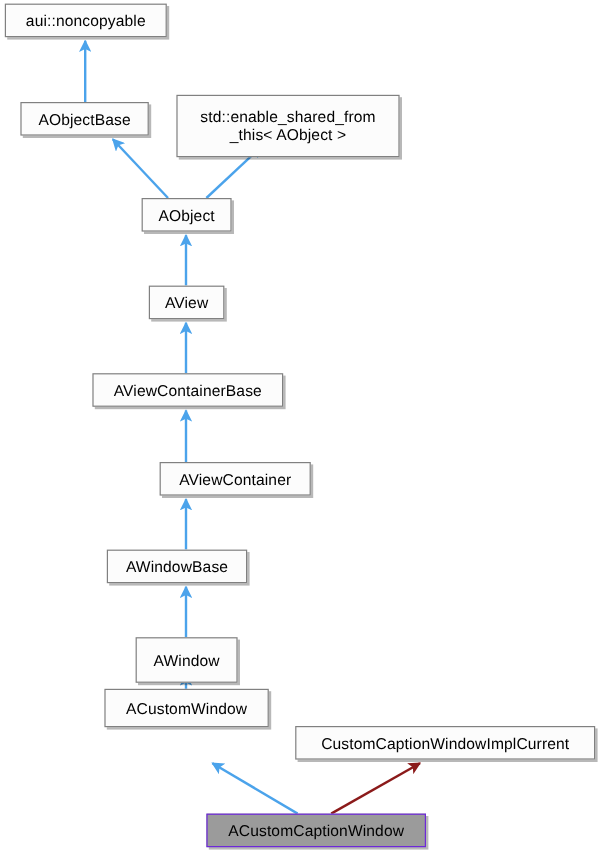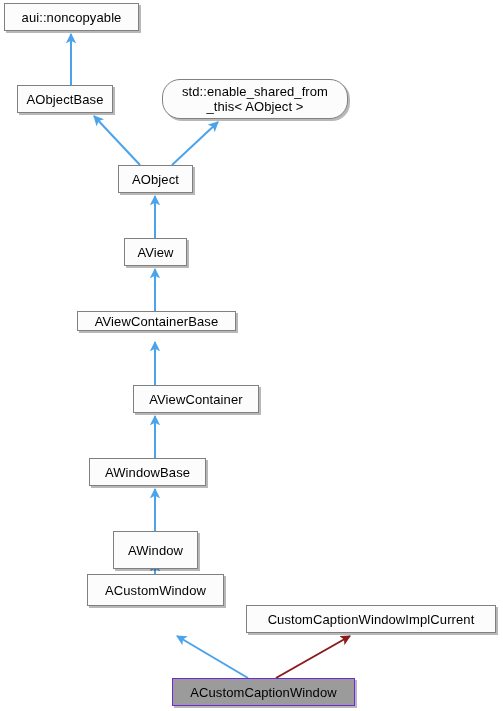--- a/index.html
+++ b/index.html
@@ -71,26 +71,26 @@
       <line x1="155" y1="311" x2="155" y2="269" stroke="#4ba3eb" stroke-width="2" marker-end="url(#arrow-inherit)"></line>
       <line x1="155" y1="385" x2="155" y2="342" stroke="#4ba3eb" stroke-width="2" marker-end="url(#arrow-inherit)"></line>
       <line x1="155" y1="458" x2="155" y2="416" stroke="#4ba3eb" stroke-width="2" marker-end="url(#arrow-inherit)"></line>
       <line x1="155" y1="531" x2="155" y2="489" stroke="#4ba3eb" stroke-width="2" marker-end="url(#arrow-inherit)"></line>
       <line x1="155" y1="605" x2="155" y2="562" stroke="#4ba3eb" stroke-width="2" marker-end="url(#arrow-inherit)"></line>
       <line x1="248" y1="678" x2="177" y2="636" stroke="#4ba3eb" stroke-width="2" marker-end="url(#arrow-inherit)"></line>
       <line x1="276" y1="678" x2="350" y2="636" stroke="#8b1a1a" stroke-width="2" marker-end="url(#arrow-usage)"></line>
     </svg>
   <div id="nodes">
       <div class="node" style="left: 4px; top: 3px; width: 135px; height: 28px;"><span class="node-label">aui::noncopyable</span></div>
-      <div class="node" style="left: 17px; top: 85px; width: 96px; height: 28px;"><span class="node-label">AObjectBase</span></div>
-      <div class="node" style="left: 162px; top: 79px; width: 186px; height: 40px; border-radius: 18px;"><span class="node-label">std::enable_shared_from
+      <div class="node" style="left: 17px; top: 85px; width: 107px; height: 28px;"><span class="node-label">AObjectBase</span></div>
+      <div class="node" style="left: 147px; top: 79px; width: 186px; height: 52px;"><span class="node-label">std::enable_shared_from
 _this&lt; AObject &gt;</span></div>
       <div class="node" style="left: 118px; top: 165px; width: 75px; height: 28px;"><span class="node-label">AObject</span></div>
       <div class="node" style="left: 124px; top: 238px; width: 63px; height: 28px;"><span class="node-label">AView</span></div>
-      <div class="node" style="left: 77px; top: 311px; width: 159px; height: 20px;"><span class="node-label">AViewContainerBase</span></div>
+      <div class="node" style="left: 77px; top: 311px; width: 159px; height: 28px;"><span class="node-label">AViewContainerBase</span></div>
       <div class="node" style="left: 93px; top: 385px; width: 126px; height: 28px; margin-left: 40px;"><span class="node-label">AViewContainer</span></div>
       <div class="node" style="left: 89px; top: 458px; width: 117px; height: 28px;"><span class="node-label">AWindowBase</span></div>
       <div class="node" style="left: 113px; top: 531px; width: 85px; height: 38px; justify-content: flex-end;"><span class="node-label">AWindow</span></div>
       <div class="node" style="left: 87px; top: 574px; width: 137px; height: 32px; justify-content: flex-end;"><span class="node-label">ACustomWindow</span></div>
       <div class="node" style="left: 246px; top: 605px; width: 250px; height: 28px;"><span class="node-label">CustomCaptionWindowImplCurrent</span></div>
       <div class="node highlight" style="left: 172px; top: 678px; width: 183px; height: 28px;"><span class="node-label">ACustomCaptionWindow</span></div>
     </div>
 </div>
 
 </body></html>

